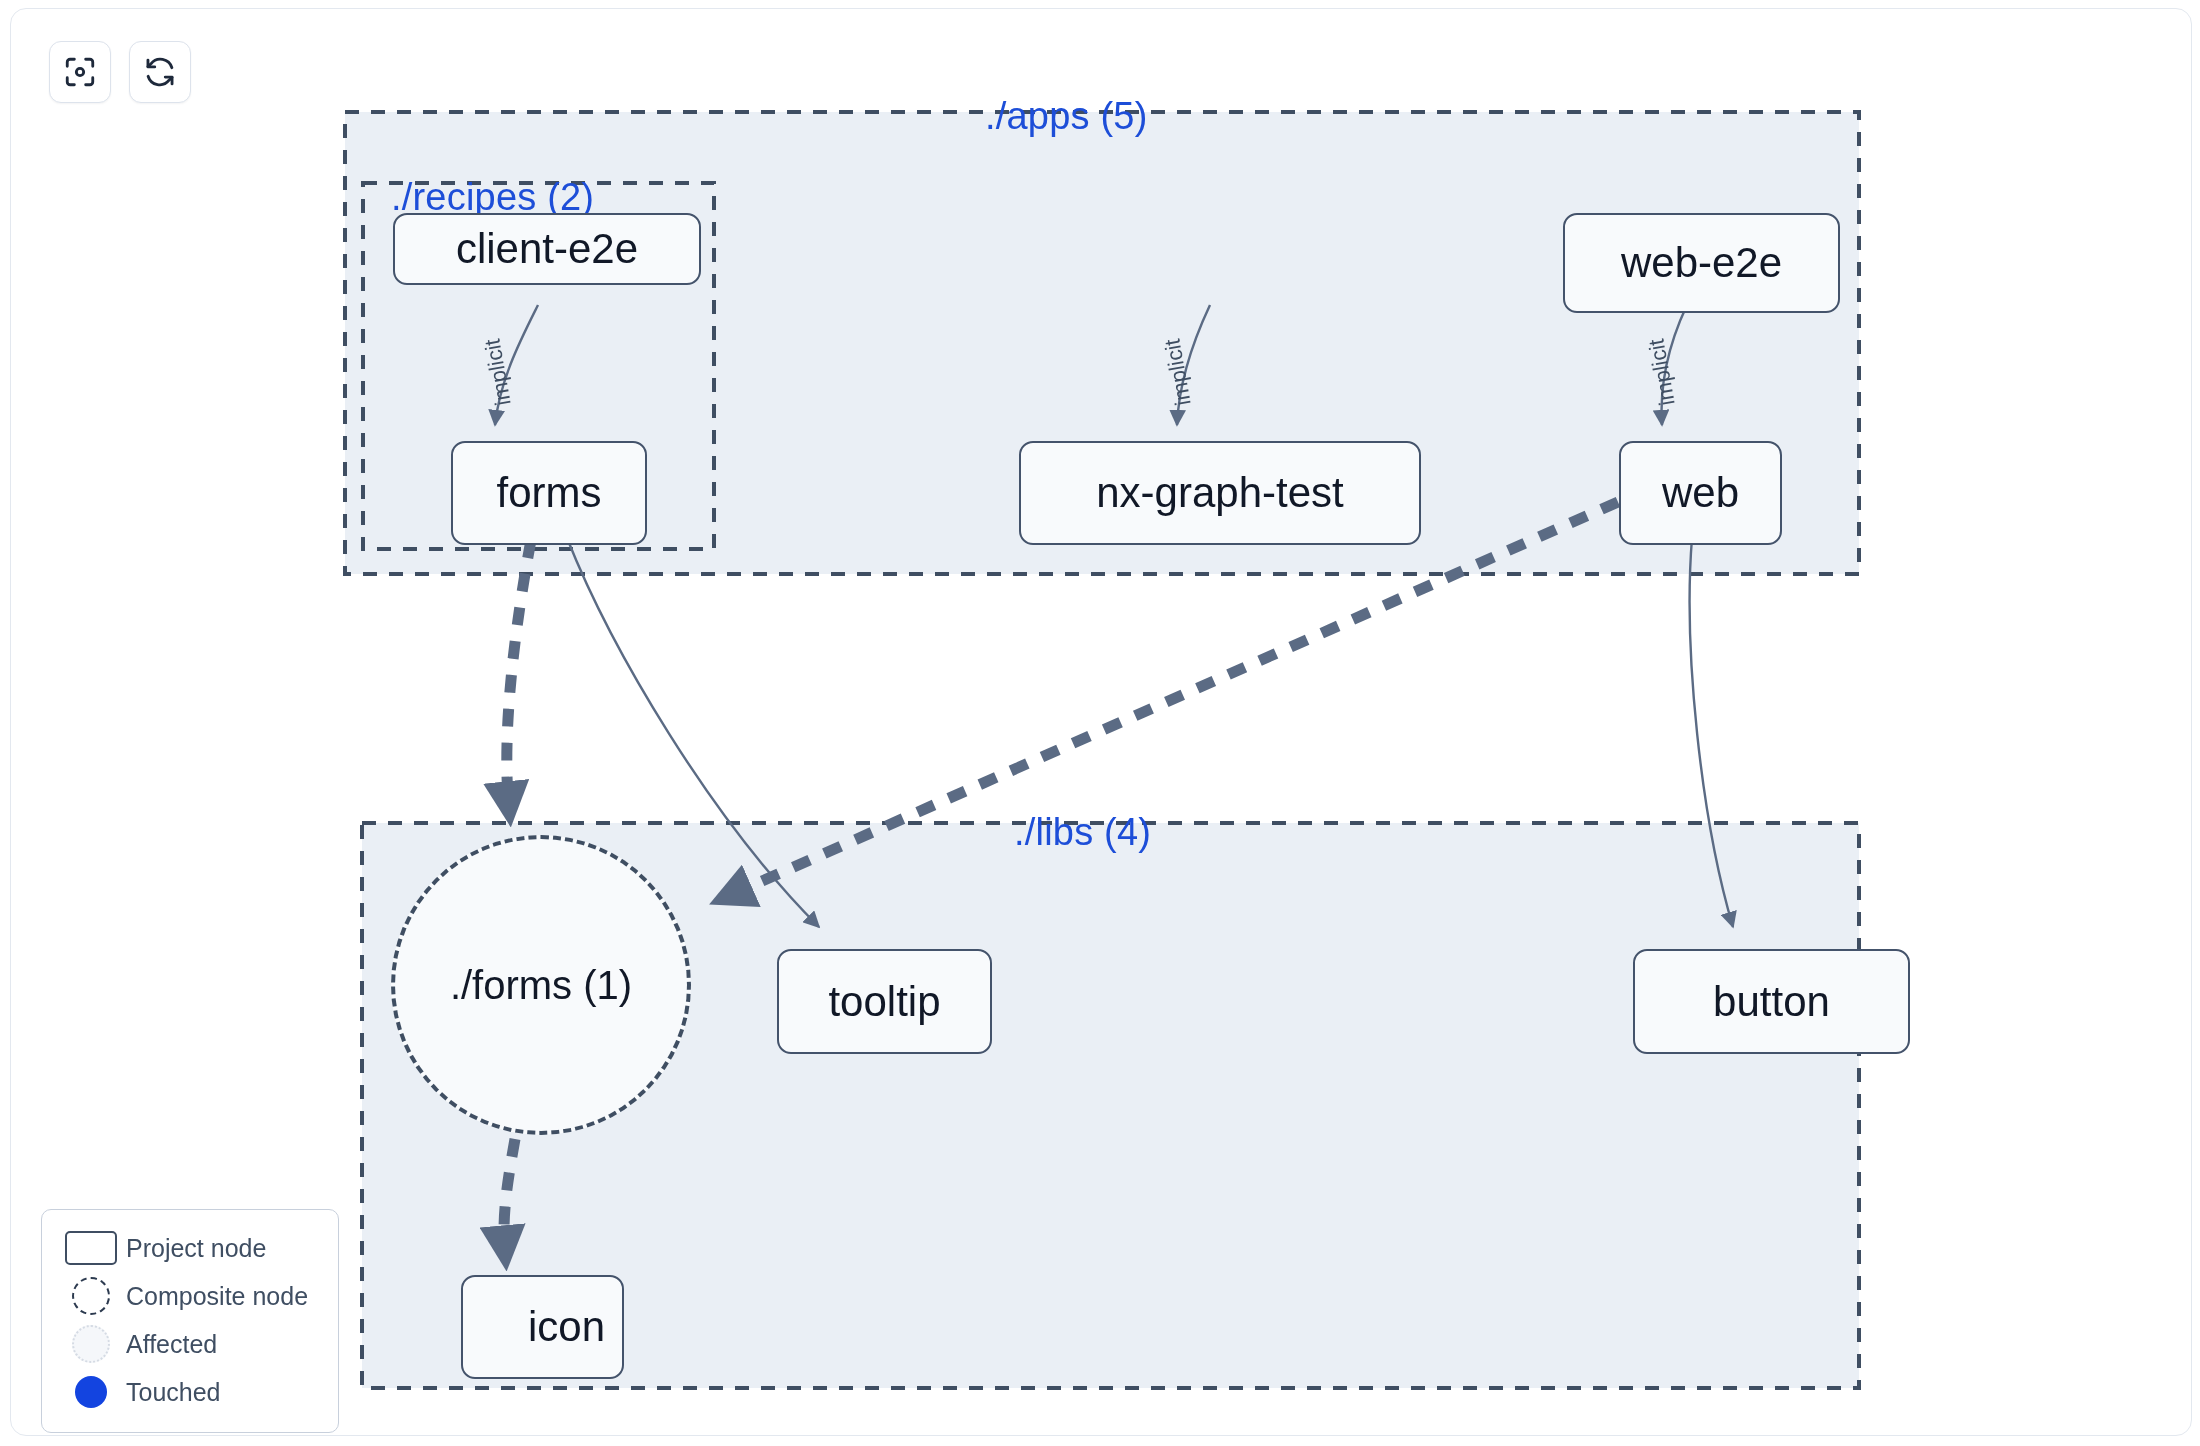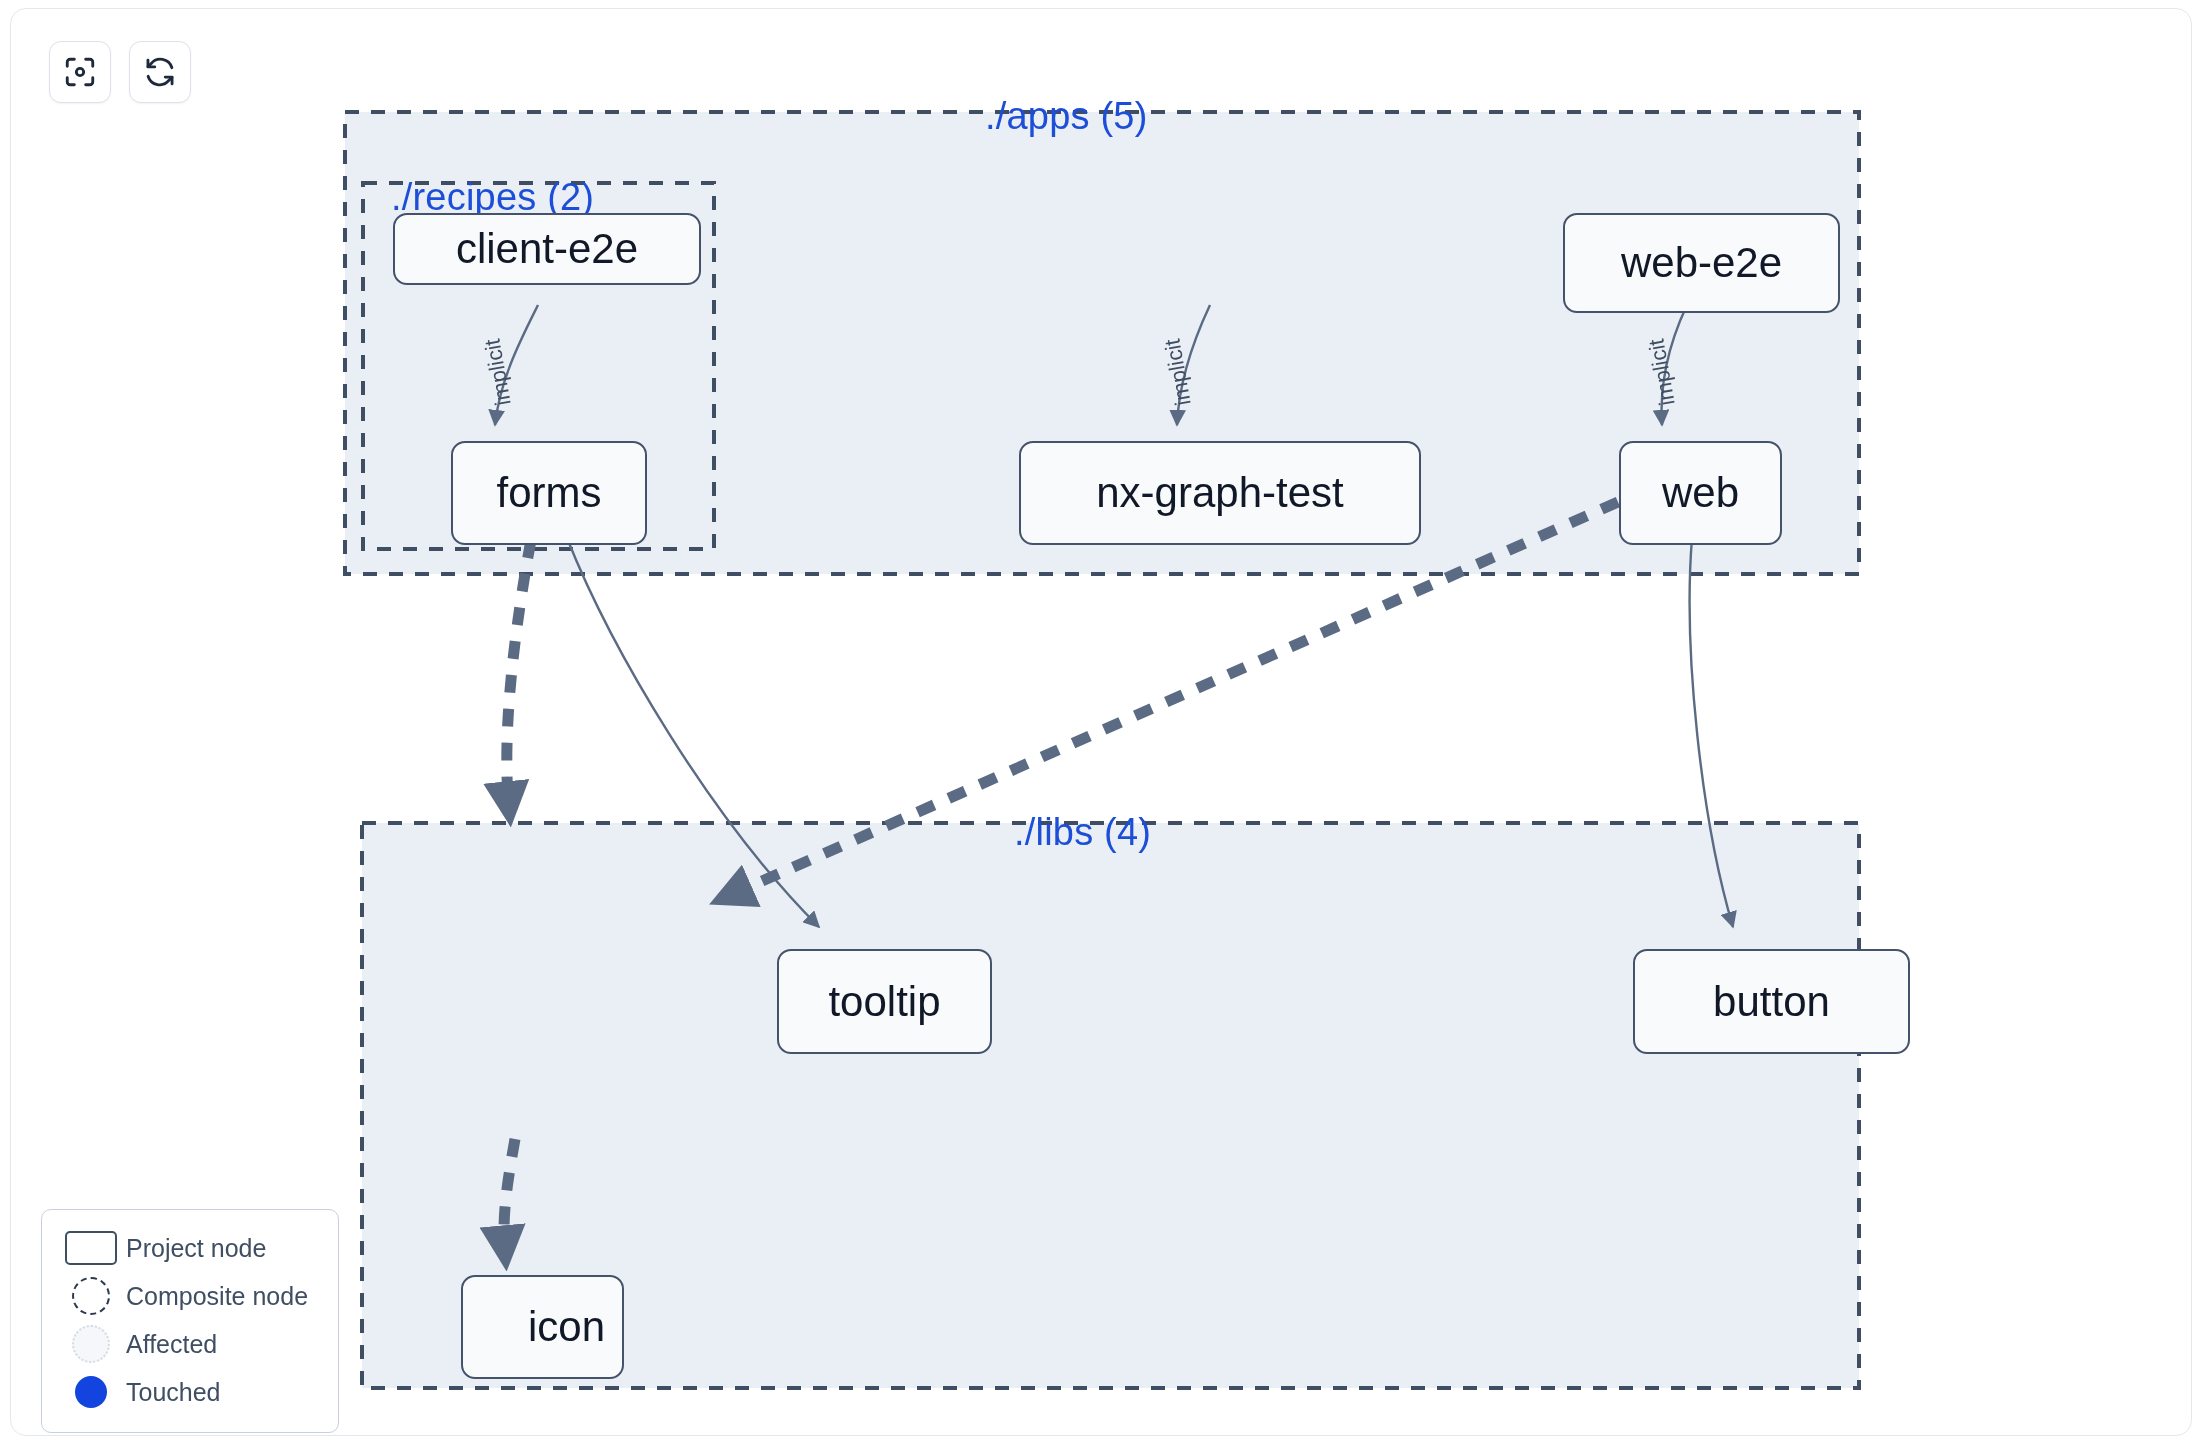--- a/index.html
+++ b/index.html
@@ -233,20 +233,23 @@
     <div class="node" style="left:440px; top:432px; width:196px; height:104px;">
       <span>forms</span>
     </div>
     <div class="node" style="left:1008px; top:432px; width:402px; height:104px;">
       <span>nx-graph-test</span>
     </div>
     <div class="node" style="left:1608px; top:432px; width:163px; height:104px;">
       <span>web</span>
     </div>
 
+    <div class="composite-node" style="left:380px; top:826px; width:300px; height:300px;">
+      <span>./forms (1)</span>
+    </div>
     <div class="node" style="left:766px; top:940px; width:215px; height:105px;">
       <span>tooltip</span>
     </div>
     <div class="node" style="left:1622px; top:940px; width:277px; height:105px;">
       <span>button</span>
     </div>
     <div class="node" style="left:450px; top:1266px; width:163px; height:104px;padding-left:48px;">
       <span>icon</span>
     </div>
 

